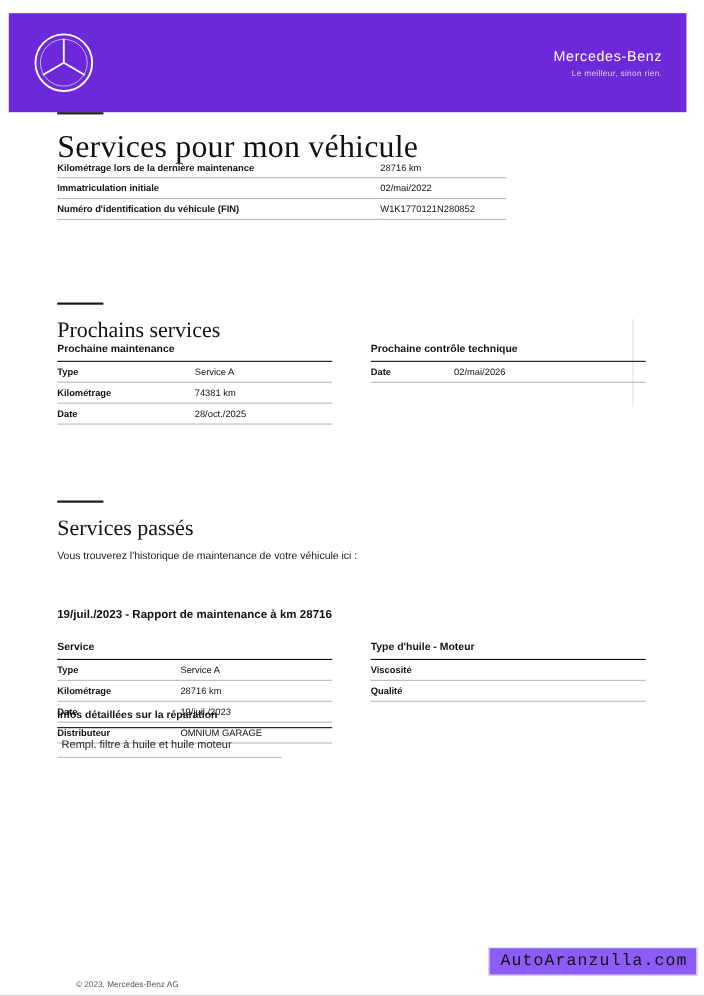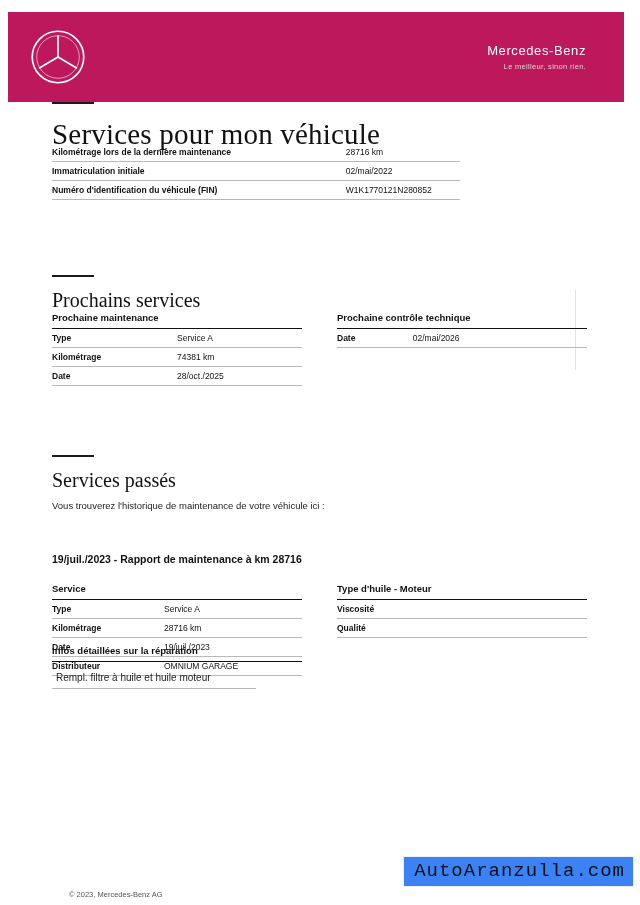--- a/index.html
+++ b/index.html
@@ -21,27 +21,27 @@
     box-sizing: border-box;
     overflow: hidden;
   }
   
   .header {
     position: absolute;
     left: 8px;
     top: 12px;
     width: 616px;
     height: 90px;
-    background: #be185d;
+    background: #6d28d9;
     color: #ffffff;
     display: flex;
     align-items: center;
     justify-content: space-between;
     box-sizing: border-box;
-    padding: 0 34px 0 22px;
+    padding: 0 18px 0 22px;
   }
   .star-wrap {
     width: 56px;
     height: 56px;
     display: block;
   }
   .brandblock {
     text-align: right;
     padding-right: 4px;
   }
@@ -229,24 +229,24 @@
     font-family: "Liberation Sans", sans-serif;
     font-size: 7.5px;
     color: #555555;
     padding-left: 17px;
   }
   
   .watermark {
     position: absolute;
     right: 6px;
     bottom: 18px;
-    background: #3b82f6;
+    background: #8b5cf6;
     color: #111111;
     font-family: "Liberation Mono", monospace;
-    font-size: 19px;
+    font-size: 15px;
     letter-spacing: 1px;
     padding: 3px 8px 4px 10px;
     border: 1px solid #f0f0f0;
   }
 </style>
 </head>
 <body>
 
 <div class="page">
 

